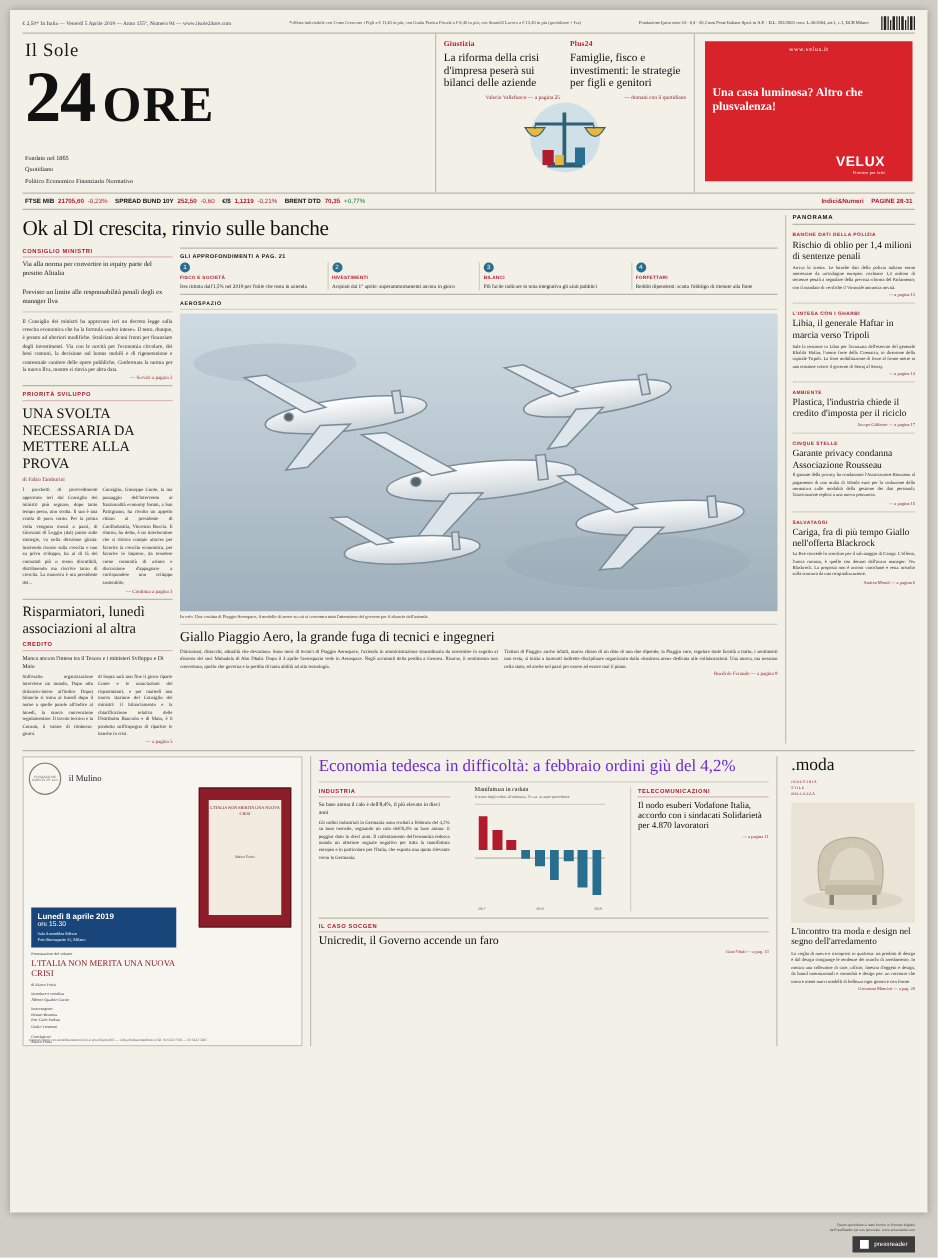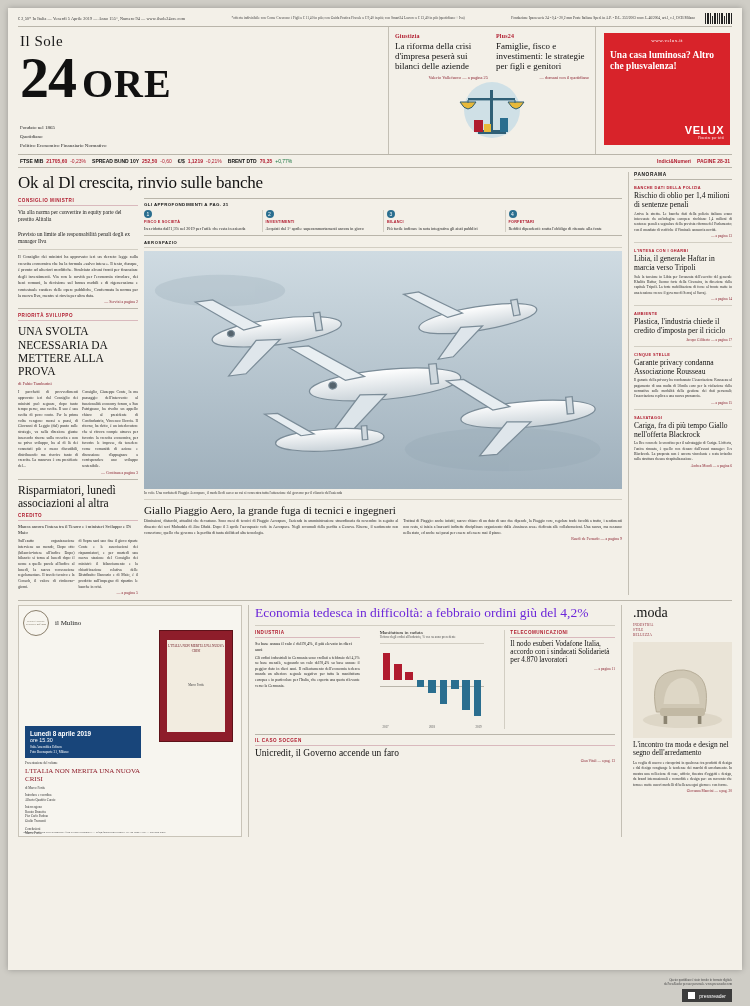--- a/index.html
+++ b/index.html
@@ -33,32 +33,32 @@
   
   .masthead { display:flex; border-bottom:1px solid #b9b5aa; }
   .mh-left { width:330px; padding:6px 4px 4px 2px; }
   .mh-left .ilsole { font-size:15px; letter-spacing:.5px; color:#1a1a1a; }
   .mh-left .logo24 {
     font-size:58px; line-height:.95; letter-spacing:-1px; font-weight:700;
     color:#111; display:flex; align-items:baseline; gap:6px;
   }
   .mh-left .logo24 .ore { font-size:40px; letter-spacing:1px; font-weight:700;}
   .mh-left .founded { margin-top:18px; font-size:5px; color:#222; line-height:1.8; }
-  .mh-mid { width:208px; border-left:1px solid #c3bfb4; border-right:1px solid #c3bfb4; padding:6px 6px 4px 6px; position:relative;margin-left:40px;}
+  .mh-mid { width:208px; border-left:1px solid #c3bfb4; border-right:1px solid #c3bfb4; padding:6px 6px 4px 6px; position:relative;}
   .mh-mid .cols { display:flex; gap:8px; }
   .mh-mid .col { width:50%; }
   .kicker { color:#b01b2e; font-size:6px; font-weight:700; letter-spacing:.2px; }
   .mh-mid h3 { margin:2px 0 0 0; font-size:9px; line-height:1.12; font-weight:400; color:#111; }
   .mh-mid .byline { margin-top:4px; font-size:4.4px; color:#8a2230; line-height:1.3; text-align:right;}
   .scaleart { position:absolute; left:50%; transform:translateX(-50%); bottom:2px; width:96px; height:72px;}
   .mh-right { flex:1; padding:6px 2px 4px 8px; }
   .ad-velux { background:#d8232a; color:#fff; height:112px; padding:5px 6px; position:relative; }
   .ad-velux .url { font-size:5px; text-align:center; letter-spacing:.4px; }
-  .ad-velux .claim { margin-top:7px; font-size:9.5px; line-height:1.18; font-weight:700;}
-  .ad-velux .logo { position:absolute; right:6px; bottom:5px; text-align:right;}
+  .ad-velux .claim { margin-top:27px; font-size:9.5px; line-height:1.18; font-weight:700;}
+  .ad-velux .logo { position:absolute; right:22px; bottom:5px; text-align:right;}
   .ad-velux .logo .vx { font-family:"Liberation Sans",sans-serif; font-weight:700; font-size:11px; letter-spacing:.5px;}
   .ad-velux .logo .tag { font-size:3.4px; letter-spacing:.2px;}
 
   
   .ticker {
     display:flex; align-items:center; font-family:"Liberation Sans", sans-serif;
     font-size:5px; border-bottom:1px solid #b9b5aa; padding:3px 2px; gap:6px;
   }
   .tk { display:flex; gap:3px; align-items:baseline; white-space:nowrap; }
   .tk .nm { font-weight:700; color:#111; }

